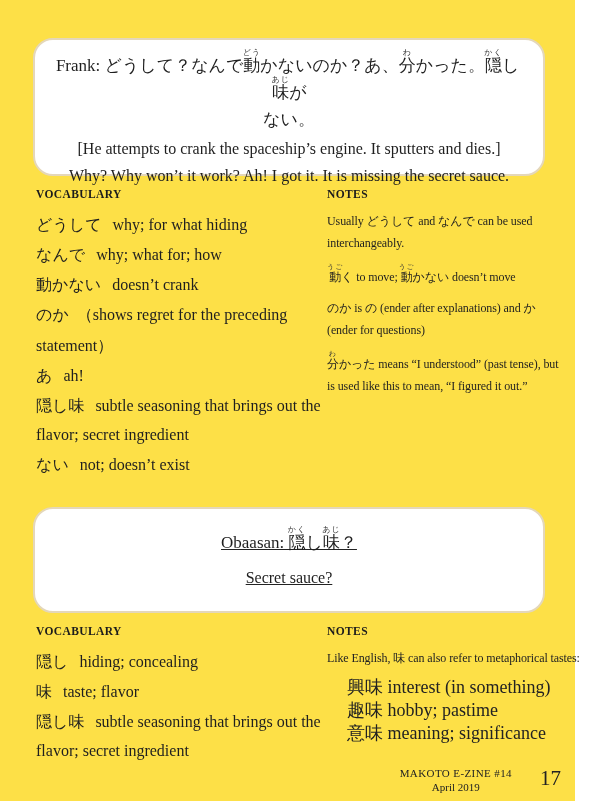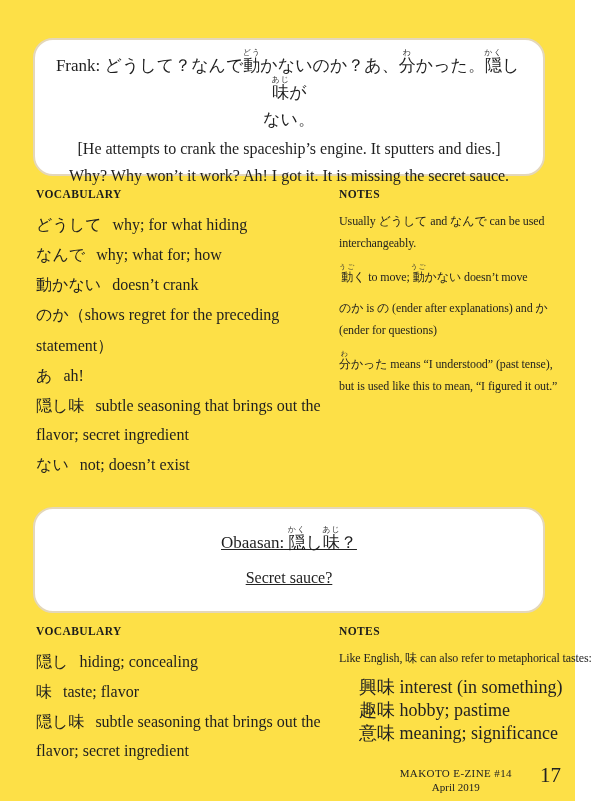--- a/index.html
+++ b/index.html
@@ -41,21 +41,21 @@
     line-height:23px;
     color:#1f1f1f;
   }
   .box-obaasan .en-line{margin-top:10px;}
 
   
   .columns{
     position:absolute;left:36px;right:8px;
     display:grid;
     grid-template-columns:287px 1fr;
-    column-gap:16px;
+    column-gap:4px;
   }
   .columns-1{top:188px;}
   .columns-2{top:625px;}
 
   .col-header{
     margin:0 0 10px;
     font-size:11.5px;
     font-weight:bold;
     letter-spacing:0.4px;
     color:#1c1c1c;
@@ -92,21 +92,21 @@
     font-size:18px;
     line-height:22px;
   }
 
   
   .footer{
     position:absolute;
     right:14px;
     bottom:8px;
     display:flex;
-    align-items:flex-start;
+    align-items:center;
     gap:28px;
   }
   .footer-pub{
     text-align:center;
     padding-top:4px;
   }
   .zine-title{
     margin:0;
     font-size:11px;
     letter-spacing:0.4px;
@@ -131,21 +131,21 @@
     <p class="en-line">[He attempts to crank the spaceship’s engine. It sputters and dies.]</p>
     <p class="en-line">Why? Why won’t it work? Ah! I got it. It is missing the secret sauce.</p>
   </div>
 
   <div class="columns columns-1">
     <div class="vocab-col">
       <p class="col-header">VOCABULARY</p>
       <p class="vocab-entry"><span class="term">どうして</span><span class="def">why; for what hiding</span></p>
       <p class="vocab-entry"><span class="term">なんで</span><span class="def">why; what for; how</span></p>
       <p class="vocab-entry"><span class="term">動かない</span><span class="def">doesn’t crank</span></p>
-      <p class="vocab-entry"><span class="term" style="margin-right:0;font-family:Liberation Mono, monospace;">のか</span><span class="def">（shows regret for the preceding statement）</span></p>
+      <p class="vocab-entry"><span class="term" style="margin-right:8px;font-family:Liberation Mono, monospace;">のか</span><span class="def">（shows regret for the preceding statement）</span></p>
       <p class="vocab-entry"><span class="term">あ</span><span class="def">ah!</span></p>
       <p class="vocab-entry"><span class="term">隠し味</span><span class="def">subtle seasoning that brings out the flavor; secret ingredient</span></p>
       <p class="vocab-entry"><span class="term">ない</span><span class="def">not; doesn’t exist</span></p>
     </div>
     <div class="notes-col">
       <p class="col-header">NOTES</p>
       <p class="note">Usually どうして and なんで can be used interchangeably.</p>
       <p class="note"><ruby>動<rt>うご</rt></ruby>く to move; <ruby>動<rt>うご</rt></ruby>かない doesn’t move</p>
       <p class="note">のか is の (ender after explanations) and か (ender for questions)</p>
       <p class="note"><ruby>分<rt>わ</rt></ruby>かった means “I understood” (past tense), but is used like this to mean, “I figured it out.”</p>

